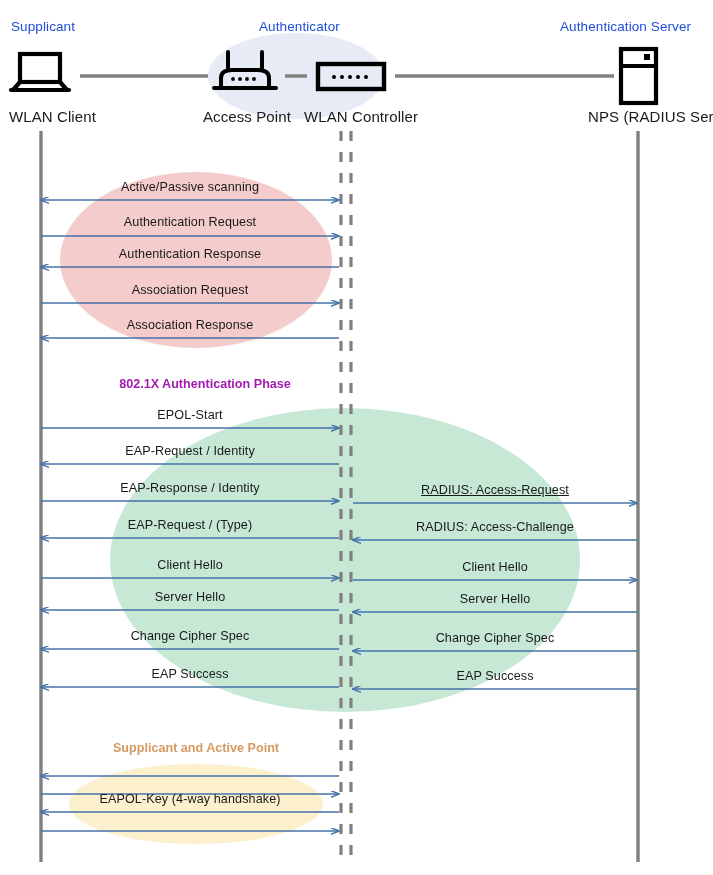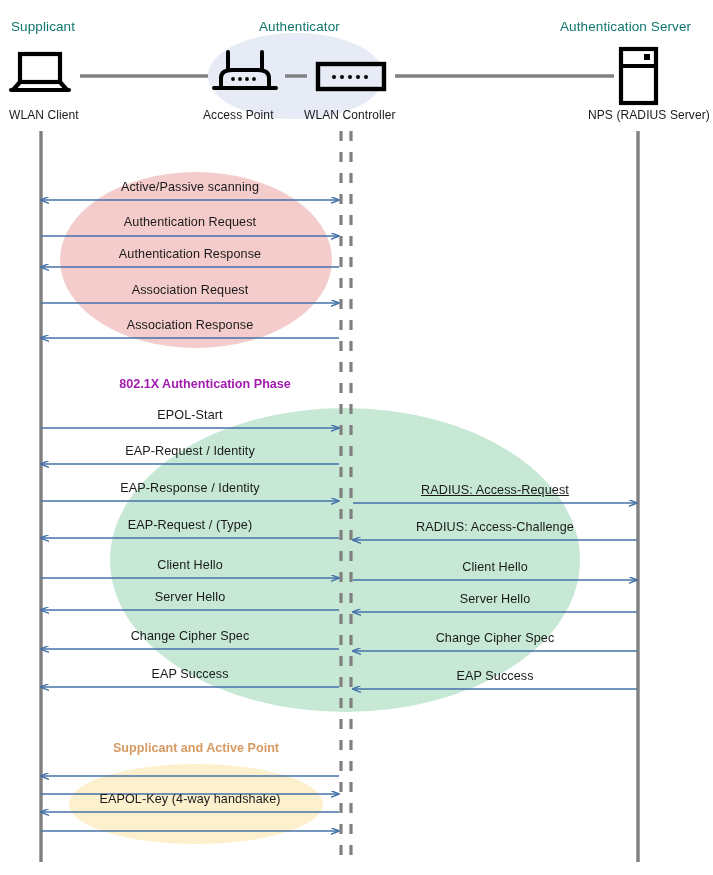--- a/index.html
+++ b/index.html
@@ -17,27 +17,27 @@
   }
   #svg-layer{
     position:absolute;
     left:0; top:0;
     width:713px;
     height:875px;
   }
   .node-title{
     position:absolute;
     font-size:13.5px;
-    color:#0f766e;
+    color:#1d4ed8;
     white-space:nowrap;
     letter-spacing:.1px;
   }
   .node-sublabel{
     position:absolute;
-    font-size:12px;
+    font-size:15px;
     color:#1a1a1a;
     white-space:nowrap;
     letter-spacing:.1px;
     text-align:right;
   }
   .phase-label{
     position:absolute;
     font-size:12.6px;
     font-weight:600;
     white-space:nowrap;

